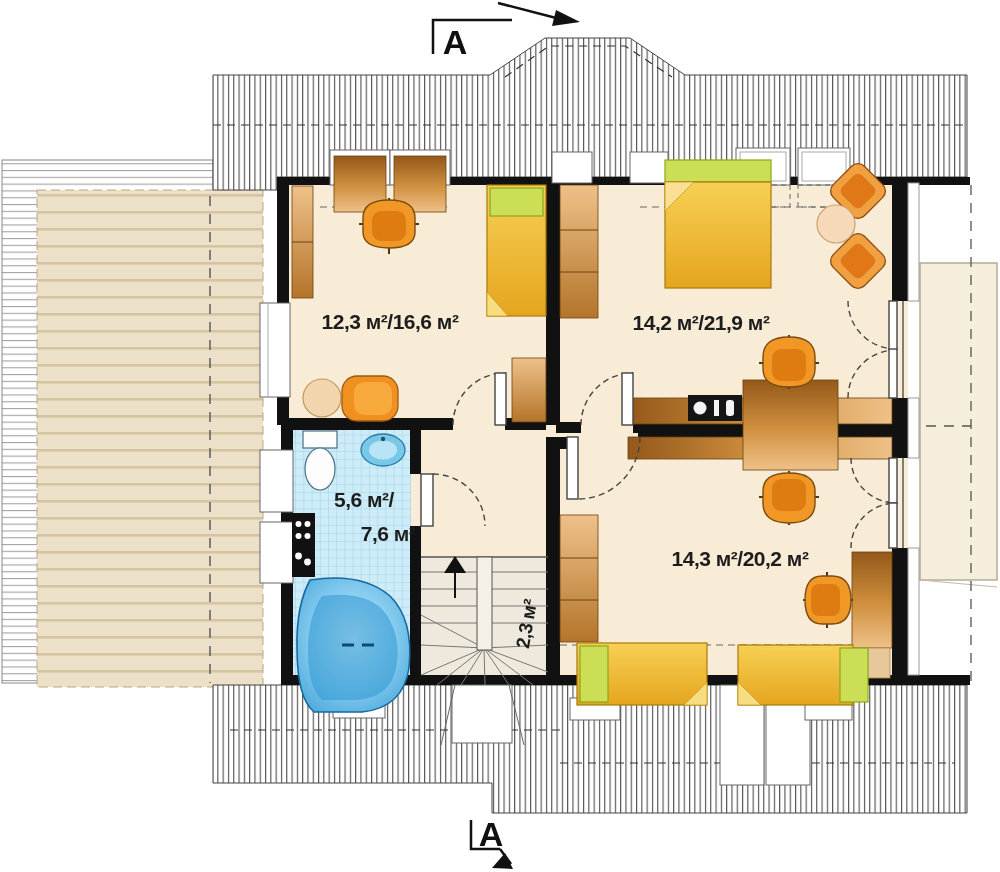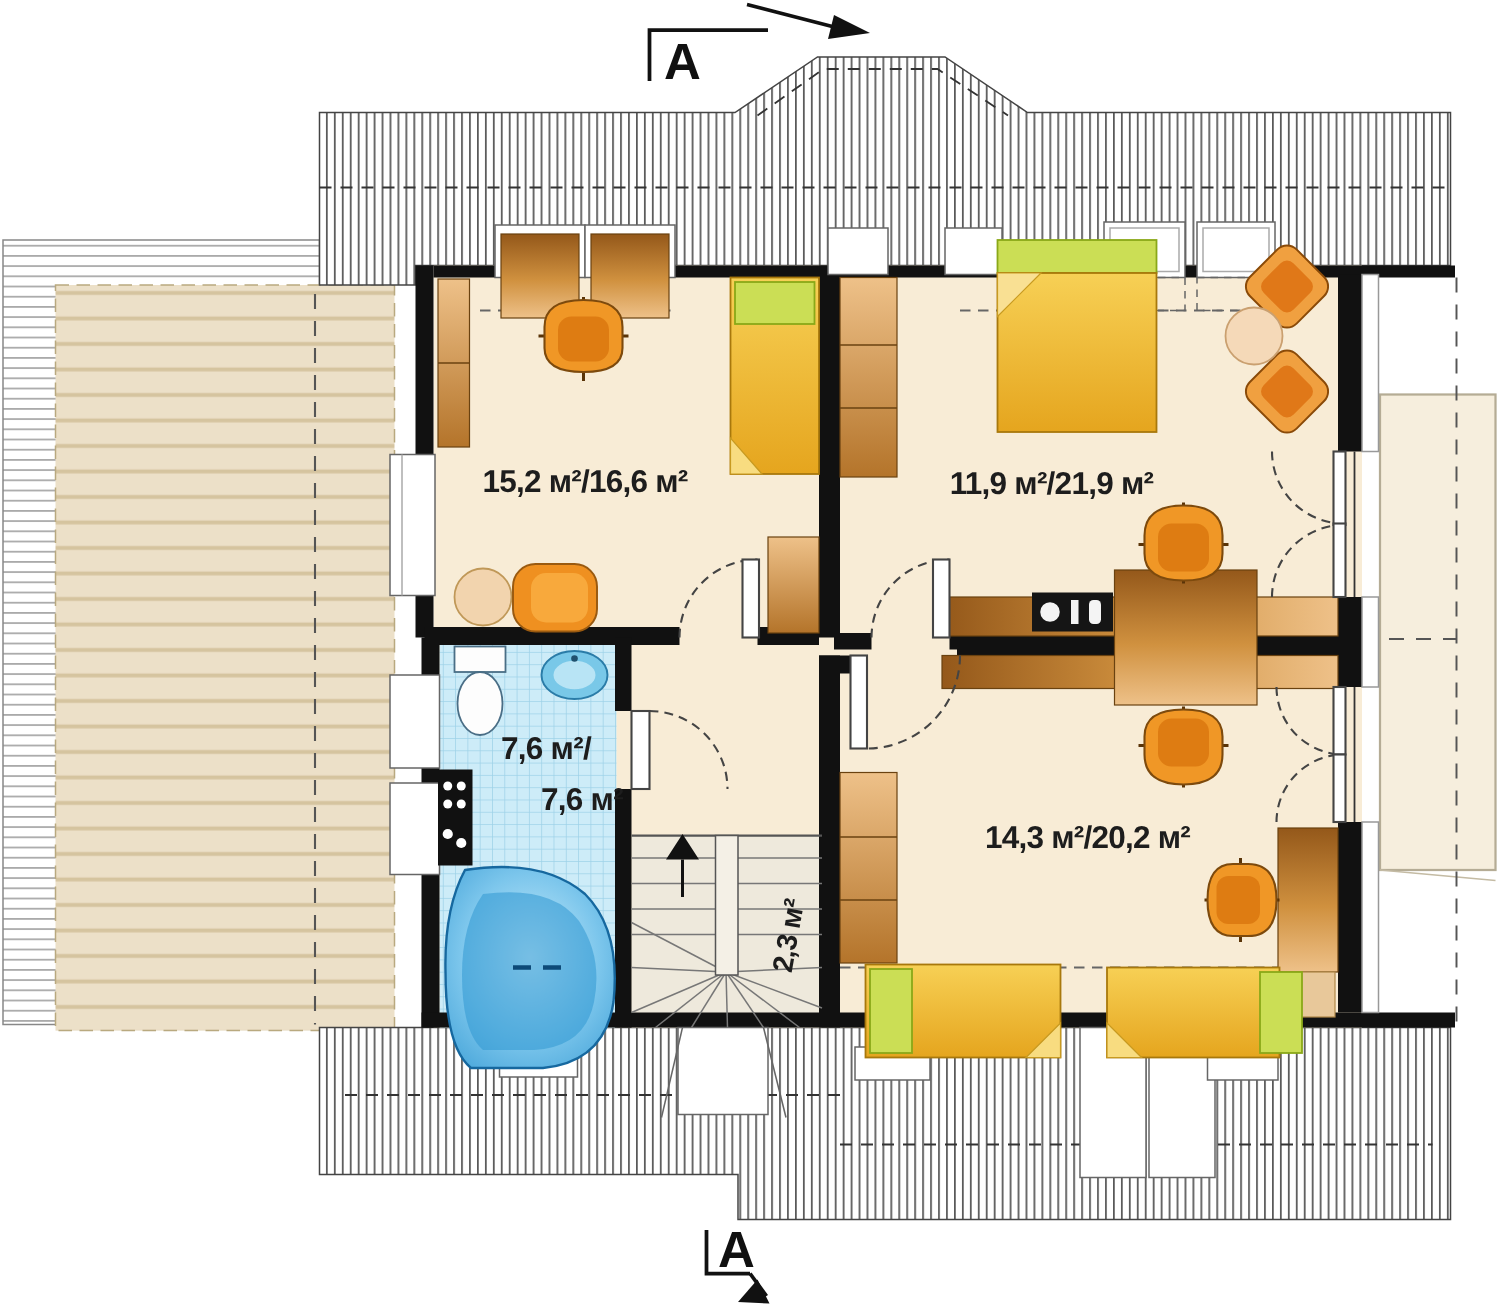--- a/index.html
+++ b/index.html
@@ -325,19 +325,19 @@
   <g fill="none" stroke="#111" stroke-width="2.5">
     <path d="M471,820 V849 H500"></path>
     <line x1="500" y1="849" x2="511" y2="864"></line>
     <polygon points="513,869 492,868 505,853" fill="#111" stroke="none"></polygon>
   </g>
 </svg>
 
 <div class="sectA" style="left:455px;top:42px;">A</div>
 <div class="sectA" style="left:491px;top:834px;">A</div>
 
-<div class="lbl" style="left:390px;top:322px;">15,2 м²/16,6 м²</div>
-<div class="lbl" style="left:701px;top:323px;">11,9 м²/21,9 м²</div>
-<div class="lbl" style="left:364px;top:500px;">7,6 м²/</div>
+<div class="lbl" style="left:390px;top:322px;">12,3 м²/16,6 м²</div>
+<div class="lbl" style="left:701px;top:323px;">14,2 м²/21,9 м²</div>
+<div class="lbl" style="left:364px;top:500px;">5,6 м²/</div>
 <div class="lbl" style="left:356px;top:534px;margin-left:32px;">7,6 м²</div>
-<div class="lbl" style="left:725px;top:559px;">14,3 м²/20,2 м²</div>
+<div class="lbl" style="left:740px;top:559px;">14,3 м²/20,2 м²</div>
 <div class="lbl lbl-rot" style="left:527px;top:624px;">2,3 м²</div>
 </div>
 
 </body></html>

